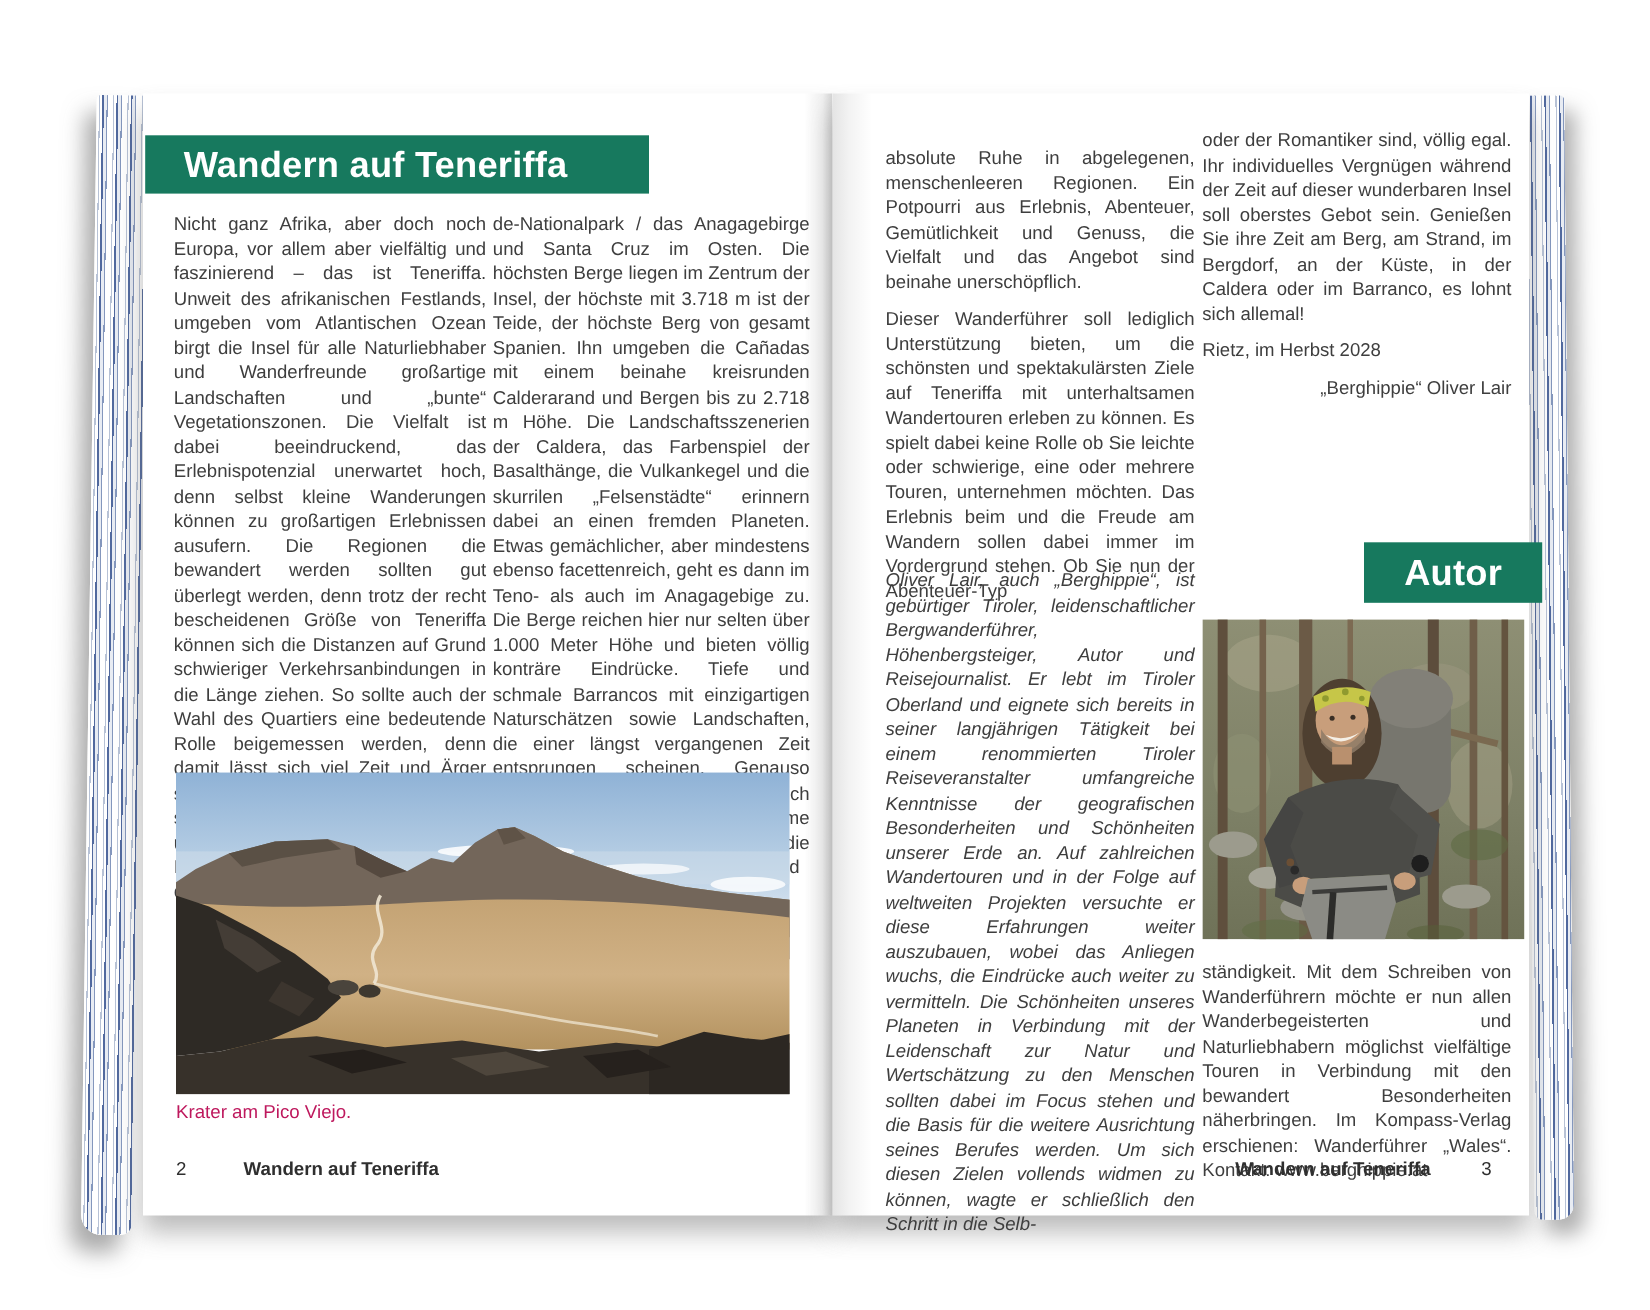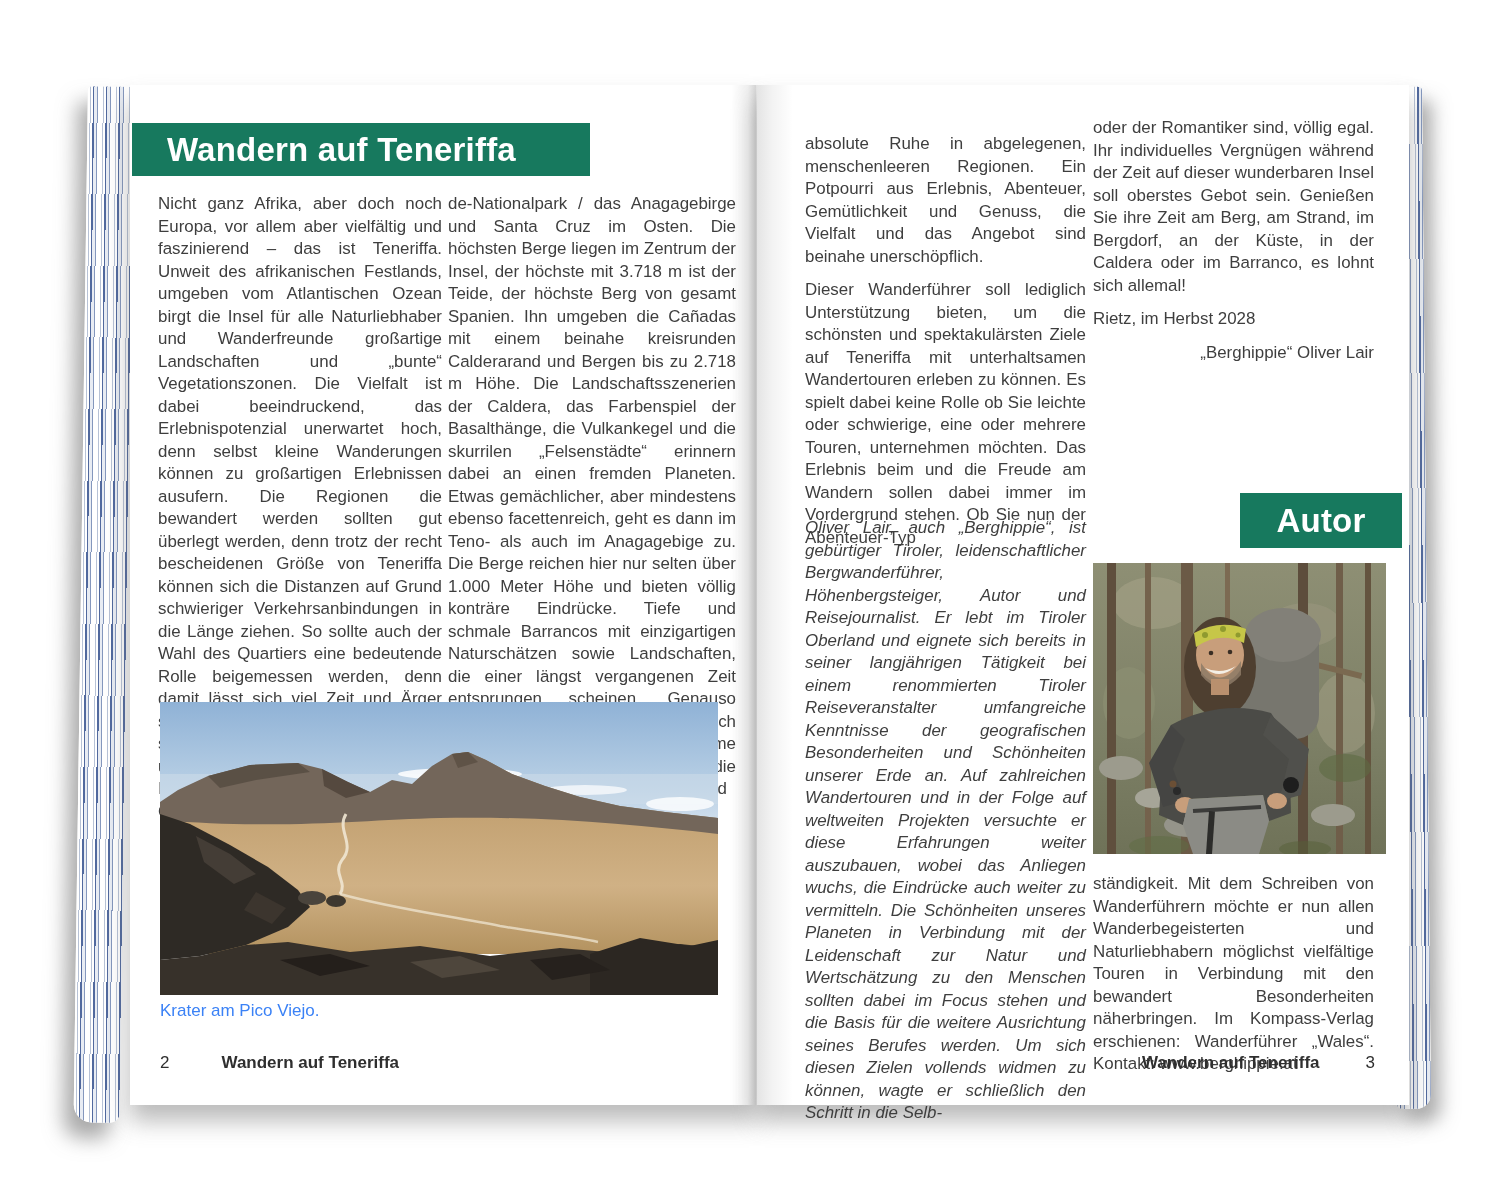--- a/index.html
+++ b/index.html
@@ -19,21 +19,21 @@
       #ffffff 10px,#ffffff 13px);}
   .edge-left{left:0;width:46px;height:1036px;transform:rotate(0.8deg);transform-origin:top right;
     border-radius:4px 0 10px 18px;box-shadow:-10px 16px 20px rgba(100,100,100,.55);}
   .edge-right{right:0;width:36px;height:1022px;transform:rotate(-0.5deg);transform-origin:top left;
     border-radius:0 4px 14px 8px;box-shadow:10px 14px 18px rgba(100,100,100,.5);}
 
   .page{position:absolute;top:0;height:1020px;background:#ffffff;box-shadow:0 16px 22px rgba(104,104,104,.45);}
   .page-left{left:42px;width:627px;}
   .page-left::after{content:"";position:absolute;right:0;top:0;width:26px;height:100%;
     background:linear-gradient(to right,rgba(0,0,0,0) 0%,rgba(0,0,0,.06) 65%,rgba(110,110,110,.28) 96%,rgba(170,170,170,.12) 100%);}
-  .page-right{left:669px;width:633px;padding-left:19px;}
+  .page-right{left:669px;width:633px;}
   .page-right::before{content:"";position:absolute;left:0;top:0;width:36px;height:100%;
     background:linear-gradient(to right,rgba(120,120,120,.20) 0%,rgba(0,0,0,.05) 40%,rgba(0,0,0,0) 100%);}
 
   .banner{position:absolute;background:var(--green,#17795E);color:#ffffff;font-weight:bold;
     font-size:33px;letter-spacing:.2px;white-space:nowrap;}
   .banner-left{left:2px;top:38px;width:458px;height:53px;line-height:53px;padding-left:35px;box-sizing:border-box;}
   .banner-autor{left:483px;top:408px;width:162px;height:55px;line-height:55px;text-align:center;}
 
   .textcol{position:absolute;font-size:16.9px;line-height:22.5px;text-align:justify;
     color:var(--body,#3E3E3E);hyphens:auto;-webkit-hyphens:auto;overflow-wrap:break-word;}
@@ -45,21 +45,21 @@
   .rp-col2{left:336px;top:32px;width:281px;}
   .rp-after{left:336px;top:788px;width:281px;}
   .dateline{margin-top:11px;}
   .signature{margin-top:16px;text-align:right;}
 
   .photo{position:absolute;overflow:hidden;}
   .photo svg{display:block;width:100%;height:100%;}
   .photo-crater{left:30px;top:617px;width:558px;height:293px;}
   .photo-author{left:336px;top:478px;width:293px;height:291px;}
 
-  .caption{position:absolute;left:30px;top:916px;font-size:17px;color:#3b82f6;}
+  .caption{position:absolute;left:30px;top:916px;font-size:17px;color:#be185d;}
 
   .footer{position:absolute;top:968px;display:flex;align-items:baseline;font-size:17px;color:#2F2F2F;}
   .footer .ftitle{font-weight:bold;}
   .footer-left{left:30px;gap:52px;}
   .footer-right{right:34px;gap:46px;}
 </style>
 </head>
 <body>
 
 <div class="stage">

